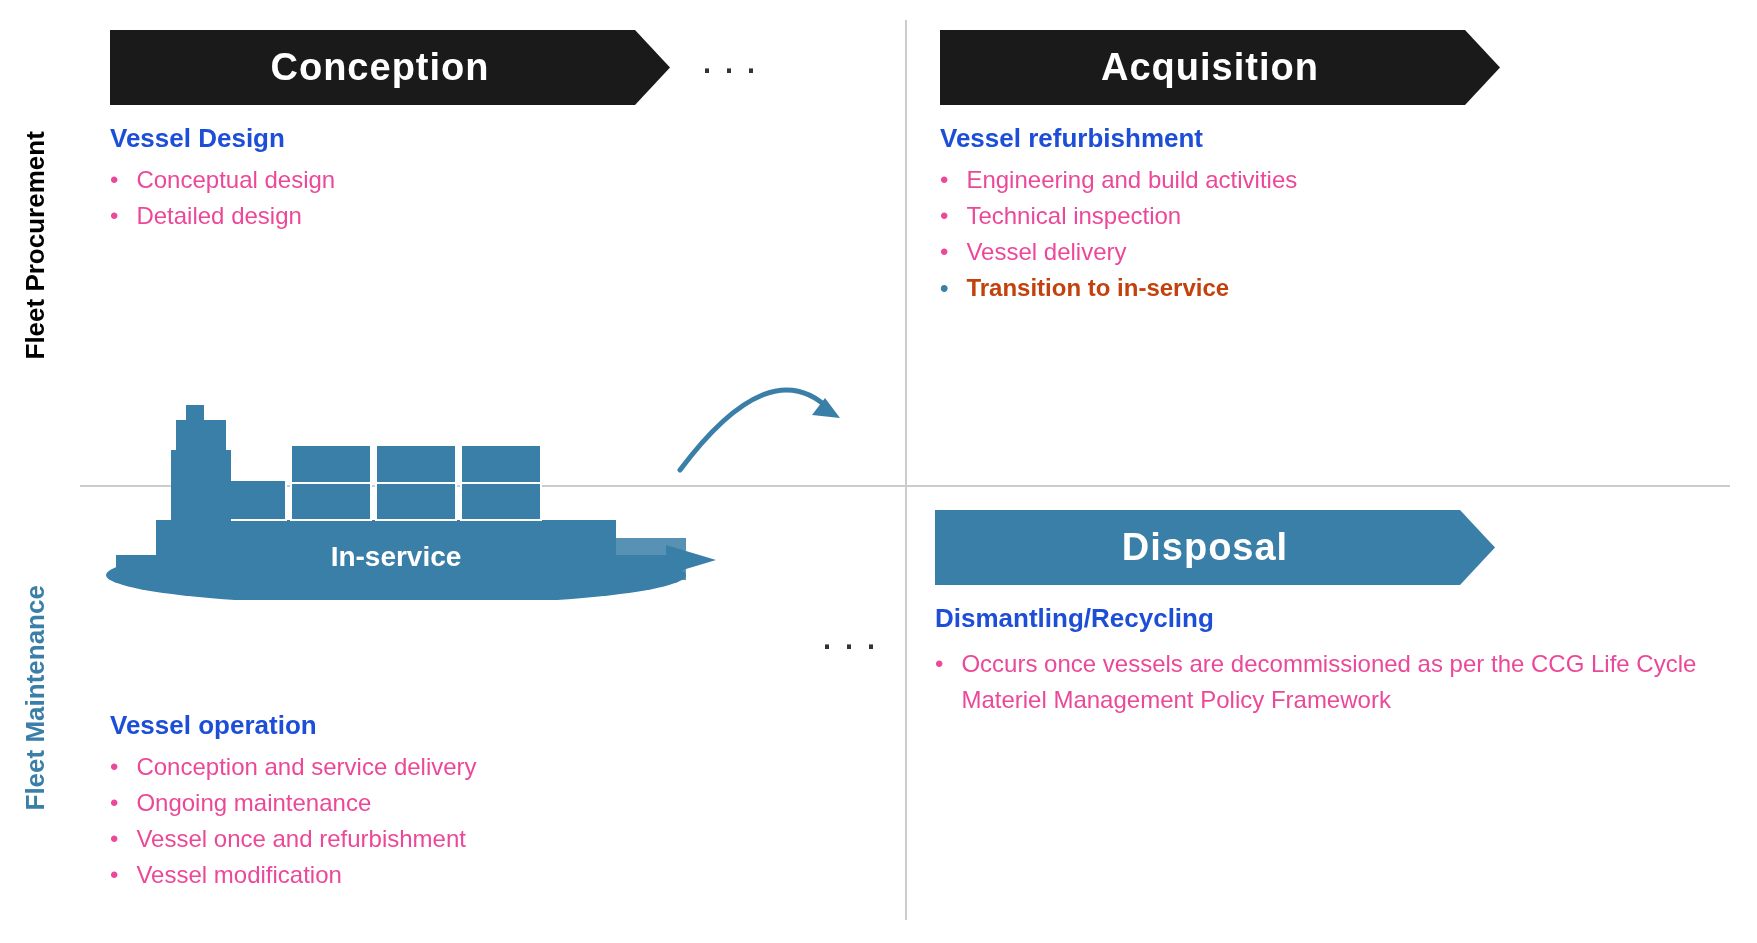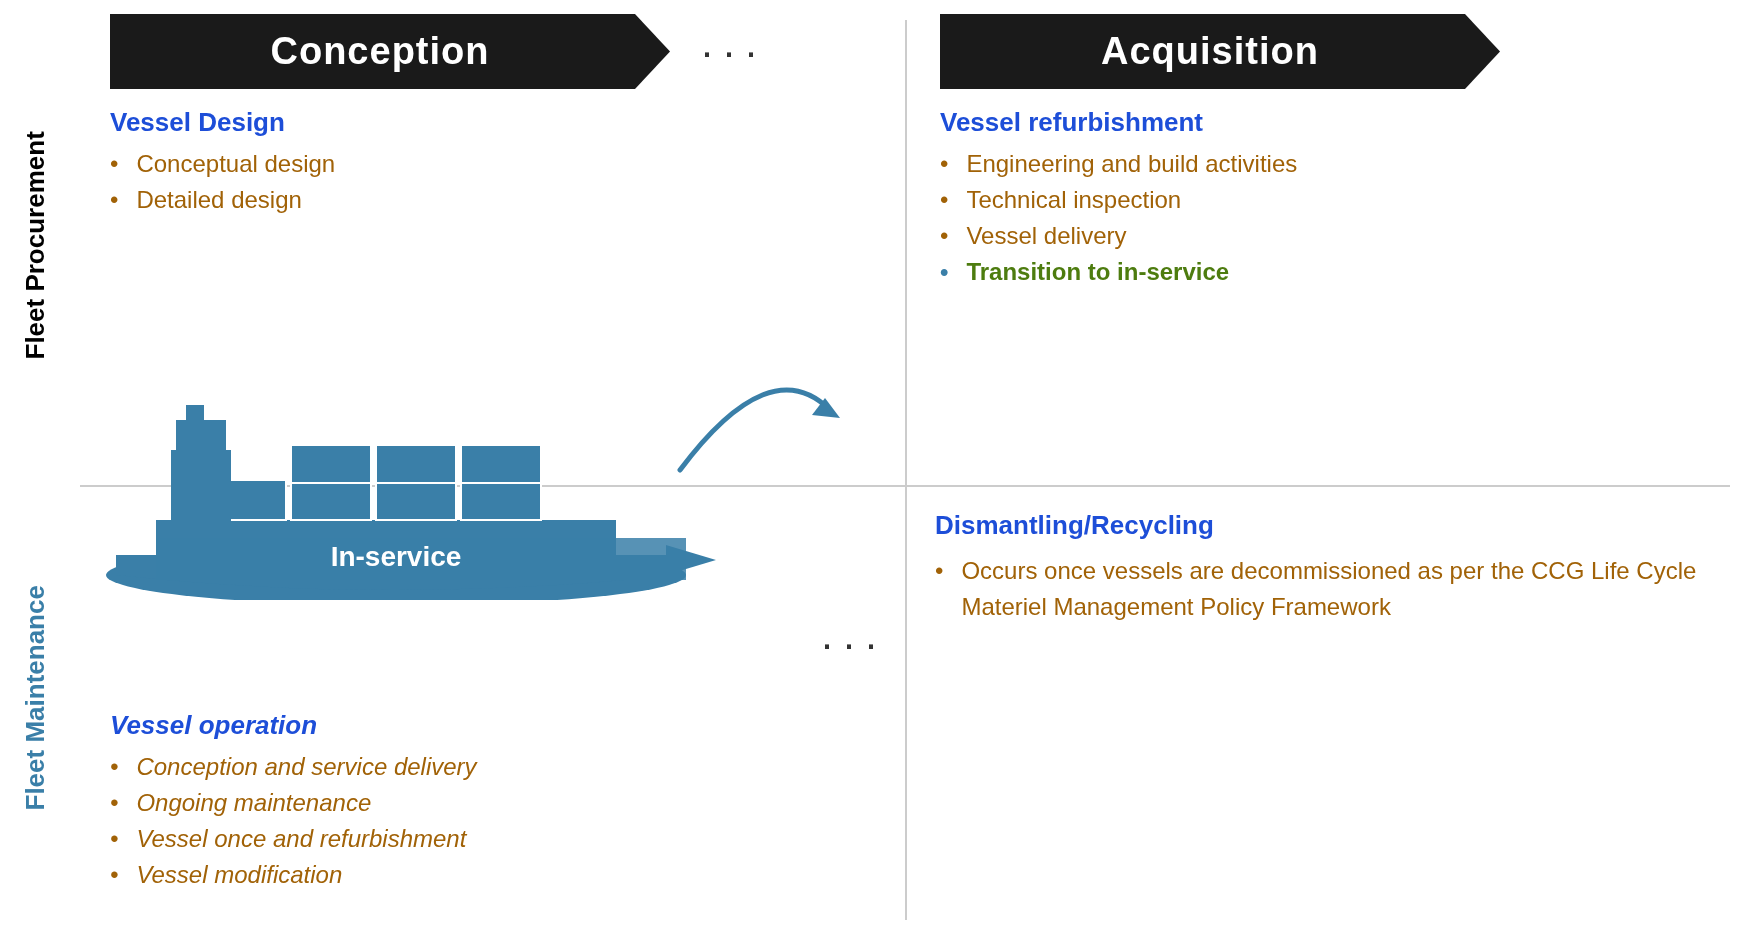--- a/index.html
+++ b/index.html
@@ -94,35 +94,35 @@
       margin-bottom: 12px;
     }
 
     .bullet-list {
       list-style: none;
       padding: 0;
     }
 
     .bullet-list li {
       font-size: 24px;
-      color: #a16207;
+      color: #ec4899;
       margin-bottom: 8px;
       display: flex;
       align-items: flex-start;
     }
 
     .bullet-list li::before {
       content: '•';
       margin-right: 18px;
       font-size: 24px;
       flex-shrink: 0;
     }
 
     .bullet-list li.highlight {
-      color: #4d7c0f;
+      color: #c2410c;
       font-weight: 600;
     }
 
     .bullet-list li.highlight::before {
       color: #3a7fa8;
     }
 
     
     .horizontal-divider {
       position: absolute;
@@ -173,21 +173,21 @@
     }
 
     .bottom-quadrant {
       padding: 20px 30px;
     }
 
     
     .top-section {
       position: absolute;
       left: 80px;
-      top: 4px;
+      top: 20px;
       width: 1650px;
       display: grid;
       grid-template-columns: 1fr 1fr;
       gap: 10px;
     }
 
     .top-quadrant {
       padding: 10px 30px 10px 30px;
     }
 
@@ -284,39 +284,44 @@
 
 <div class="arrow-curve-container">
   <svg viewBox="0 0 200 160" width="200" height="160" xmlns="http://www.w3.org/2000/svg">
     <path d="M 30 140 Q 120 20 180 80" fill="none" stroke="#3a7fa8" stroke-width="5" stroke-linecap="round"></path>
     <polygon points="175,68 190,88 162,85" fill="#3a7fa8"></polygon>
   </svg>
 </div>
 
 <div class="bottom-section">
 
-  <div class="bottom-quadrant" style="padding-top: 220px; font-style: italic;">
+  <div class="bottom-quadrant" style="padding-top: 220px;">
     <div class="section-heading">Vessel operation</div>
     <ul class="bullet-list">
       <li>
           <span>Conception and service delivery</span>
         </li>
       <li>
           <span>Ongoing maintenance</span>
         </li>
       <li>
           <span>Vessel once and refurbishment</span>
         </li>
       <li>
           <span>Vessel modification</span>
         </li>
     </ul>
   </div>
 
   <div class="bottom-quadrant">
+    <div class="banner-row">
+      <div class="banner-arrow-teal">
+        <span class="banner-text">Disposal</span>
+      </div>
+    </div>
     <div class="section-heading">Dismantling/Recycling</div>
     <ul class="bullet-list">
       <li style="line-height:1.5;">
           <span>Occurs once vessels are decommissioned as per the CCG Life Cycle Materiel Management Policy Framework</span>
         </li>
     </ul>
   </div>
 </div>
 
 <div style="position:absolute; left:820px; top:620px; font-size:42px; color:#333; letter-spacing:8px;">···</div>

